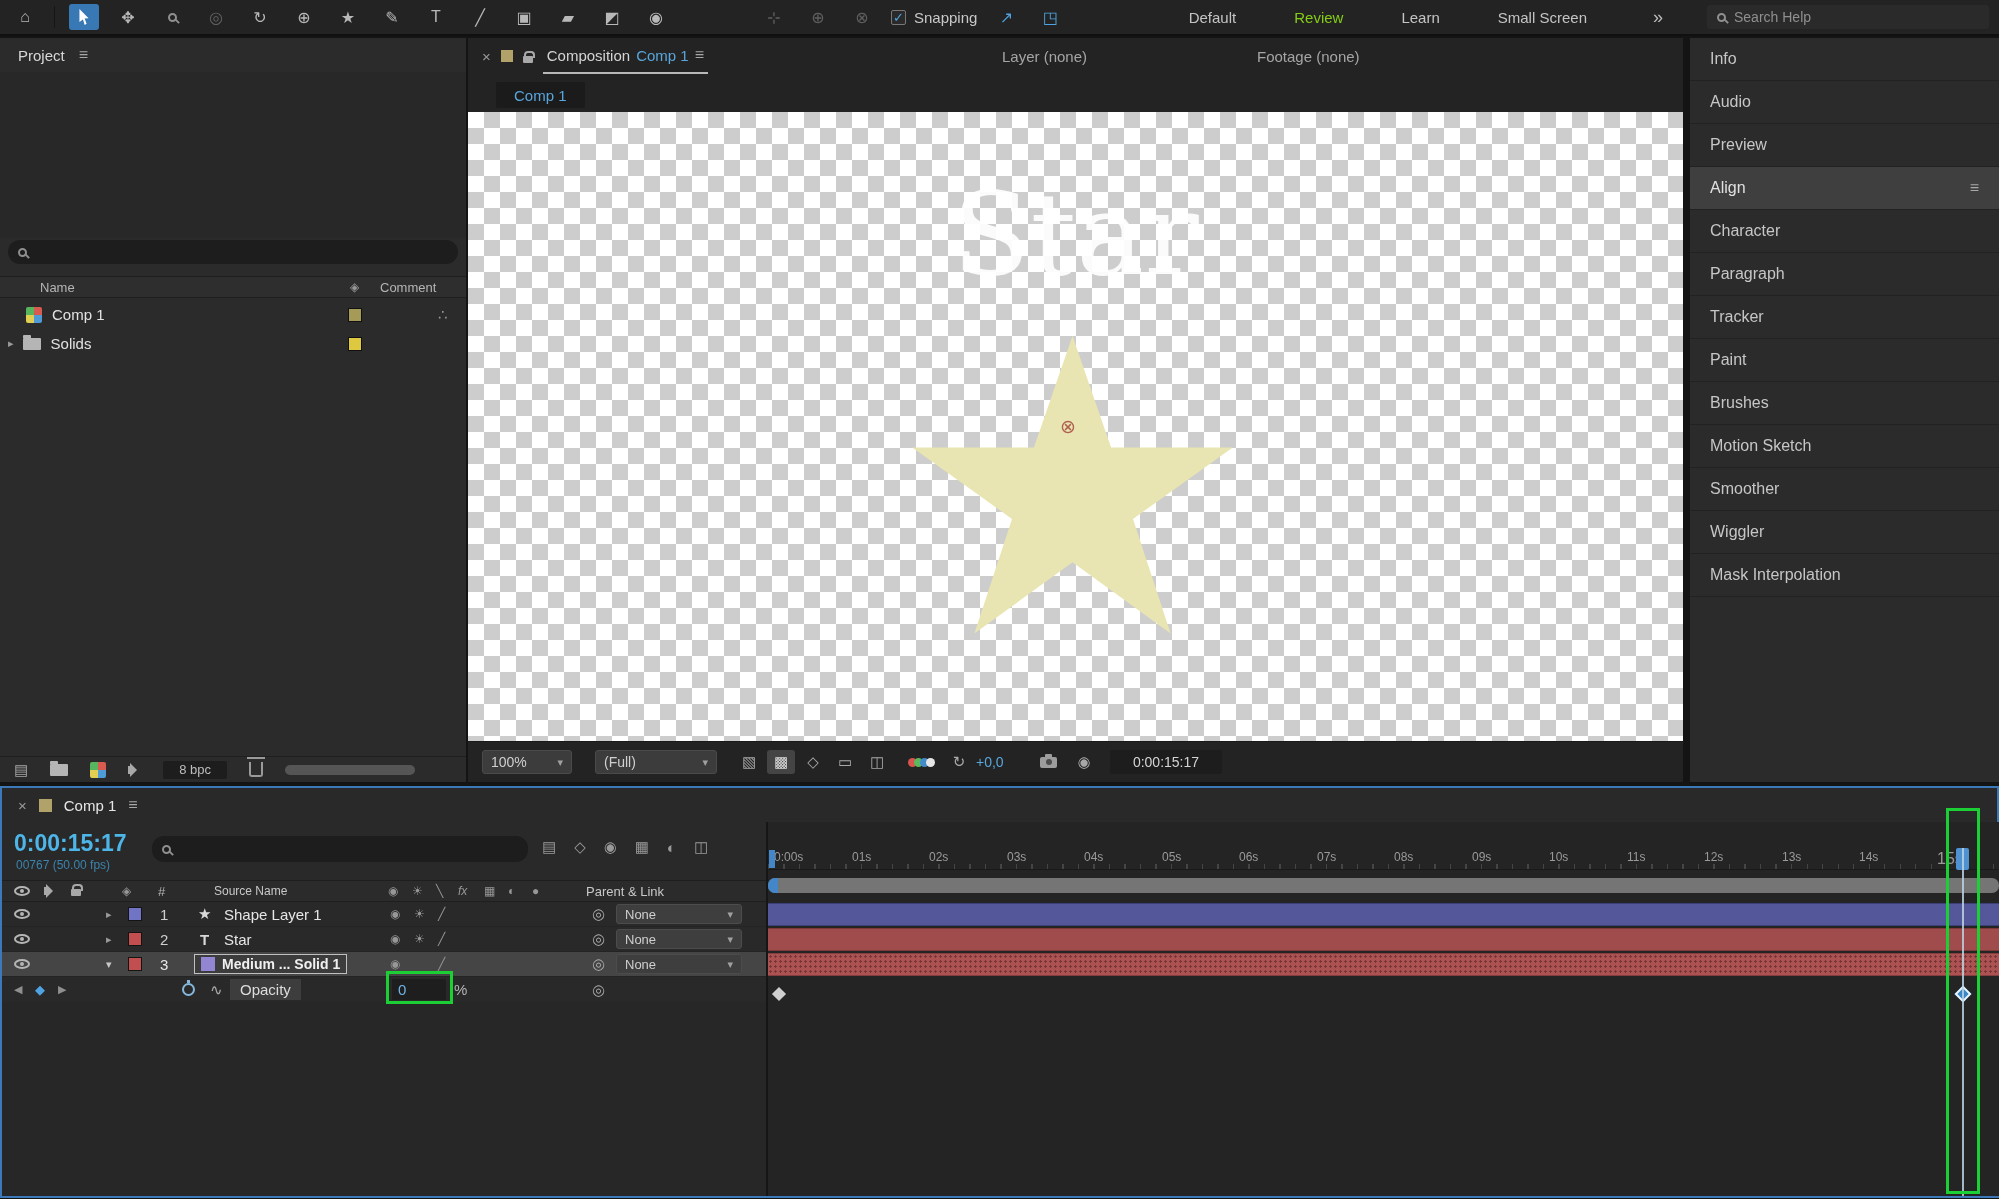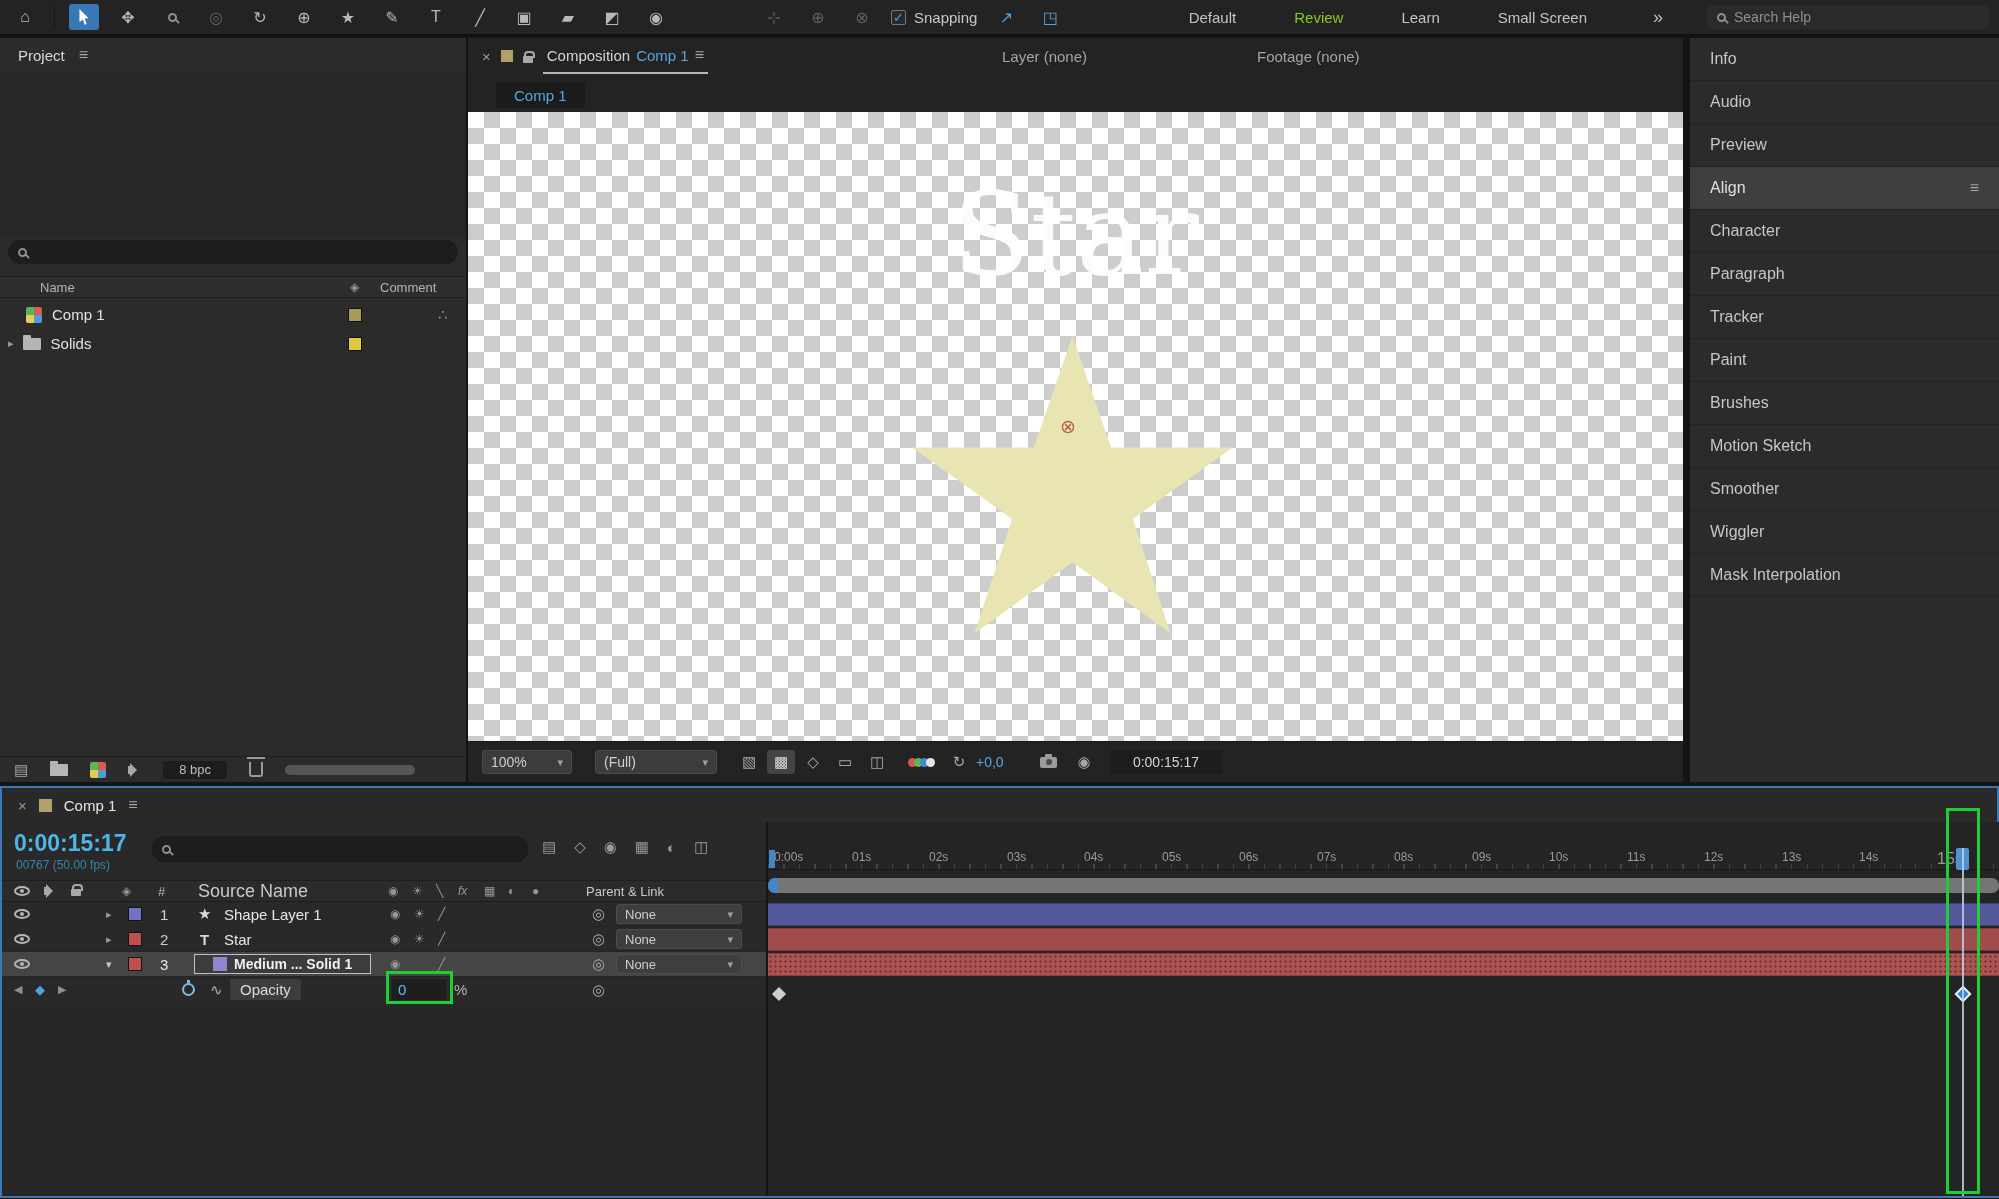--- a/index.html
+++ b/index.html
@@ -271,21 +271,21 @@
     <span>◐</span>
     <span>◫</span>
   </div>
 
   <div class="ab row" style="left:0;top:92px;width:764px;height:22px;background:#2b2b2b;border-top:1px solid #1e1e1e;border-bottom:1px solid #1e1e1e;">
     <span class="eye" style="margin-left:12px"></span>
     <span class="speaker" style="margin-left:14px"></span>
     <span class="lock" style="margin-left:14px;margin-top:2px"></span>
     <span class="colglyph" style="position:absolute;left:120px">◈</span>
     <span style="position:absolute;left:156px;color:#b5b5b5;font-size:13px">#</span>
-    <span style="position:absolute;left:196px;color:#c8c8c8;font-size:18px">Source Name</span>
+    <span style="position:absolute;left:212px;color:#c8c8c8;font-size:12px">Source Name</span>
     <span class="colglyph" style="position:absolute;left:386px">◉</span>
     <span class="colglyph" style="position:absolute;left:410px">☀</span>
     <span class="colglyph" style="position:absolute;left:434px">╲</span>
     <span class="colglyph" style="position:absolute;left:456px;font-style:italic">fx</span>
     <span class="colglyph" style="position:absolute;left:482px">▦</span>
     <span class="colglyph" style="position:absolute;left:506px">◐</span>
     <span class="colglyph" style="position:absolute;left:530px">●</span>
     <span style="position:absolute;left:584px;color:#c8c8c8;font-size:13px">Parent &amp; Link</span>
   </div>
 
@@ -321,21 +321,21 @@
       <span>None</span>
         <span class="caret">▾</span>
     </div>
   </div>
 
   <div class="ab row" style="left:0;top:164px;width:764px;height:25px;background:#454545;border-bottom:1px solid #242424;">
     <span class="eye" style="margin-left:12px"></span>
     <span style="position:absolute;left:104px;color:#c8c8c8;font-size:11px">▾</span>
     <span class="chip" style="position:absolute;left:126px;background:#c24f4f"></span>
     <span style="position:absolute;left:158px;color:#e8e8e8">3</span>
-    <span class="row" style="position:absolute;left:192px;height:20px;border:1px solid #c0c0c0;background:#3c3c3c;padding:0 18px;gap:7px;justify-content:space-between;">
+    <span class="row" style="position:absolute;left:192px;height:20px;border:1px solid #c0c0c0;background:#3c3c3c;padding:0 6px;gap:7px;justify-content:space-between;">
       <span style="width:14px;height:14px;background:#9286d2;display:inline-block"></span>
       <span style="color:#f0f0f0;font-weight:bold;font-size:14px">Medium ... Solid 1</span>
     </span>
     <span class="colglyph" style="position:absolute;left:388px">◉</span>
     <span class="colglyph" style="position:absolute;left:436px">╱</span>
     <span style="position:absolute;left:590px;color:#a8a8a8">◎</span>
     <div class="pdd" style="position:absolute;left:614px;">
       <span>None</span>
         <span class="caret">▾</span>
     </div>

